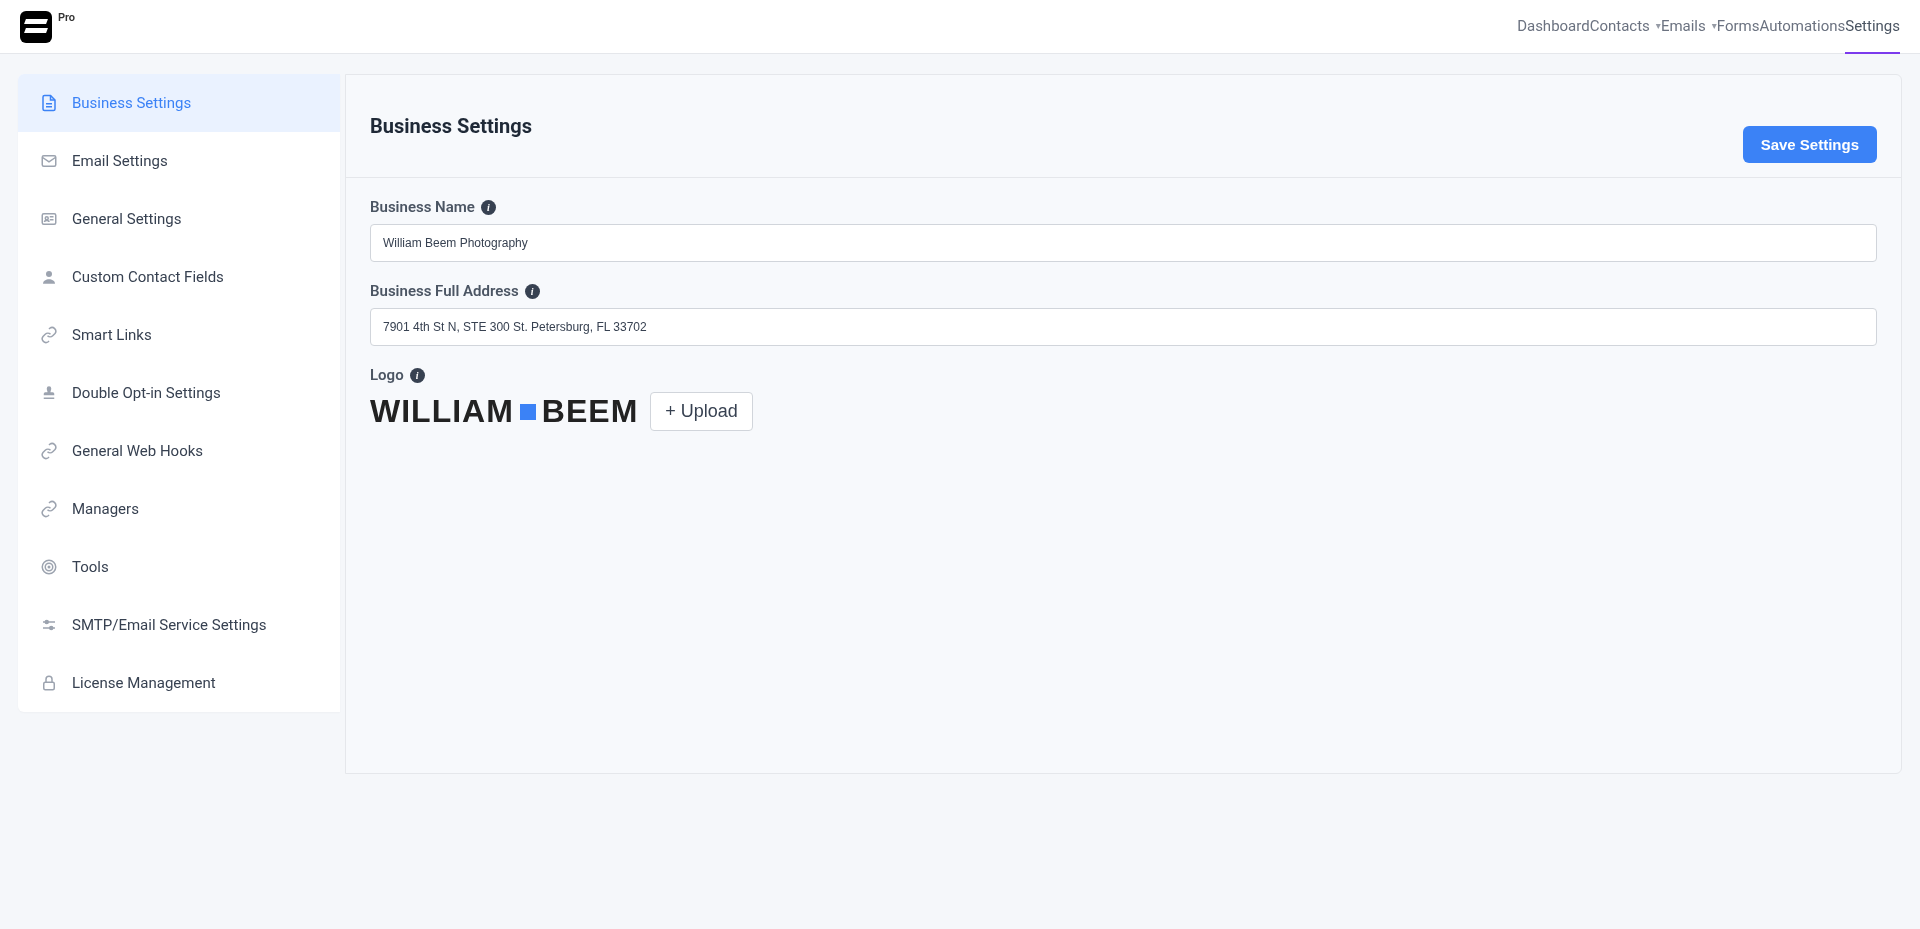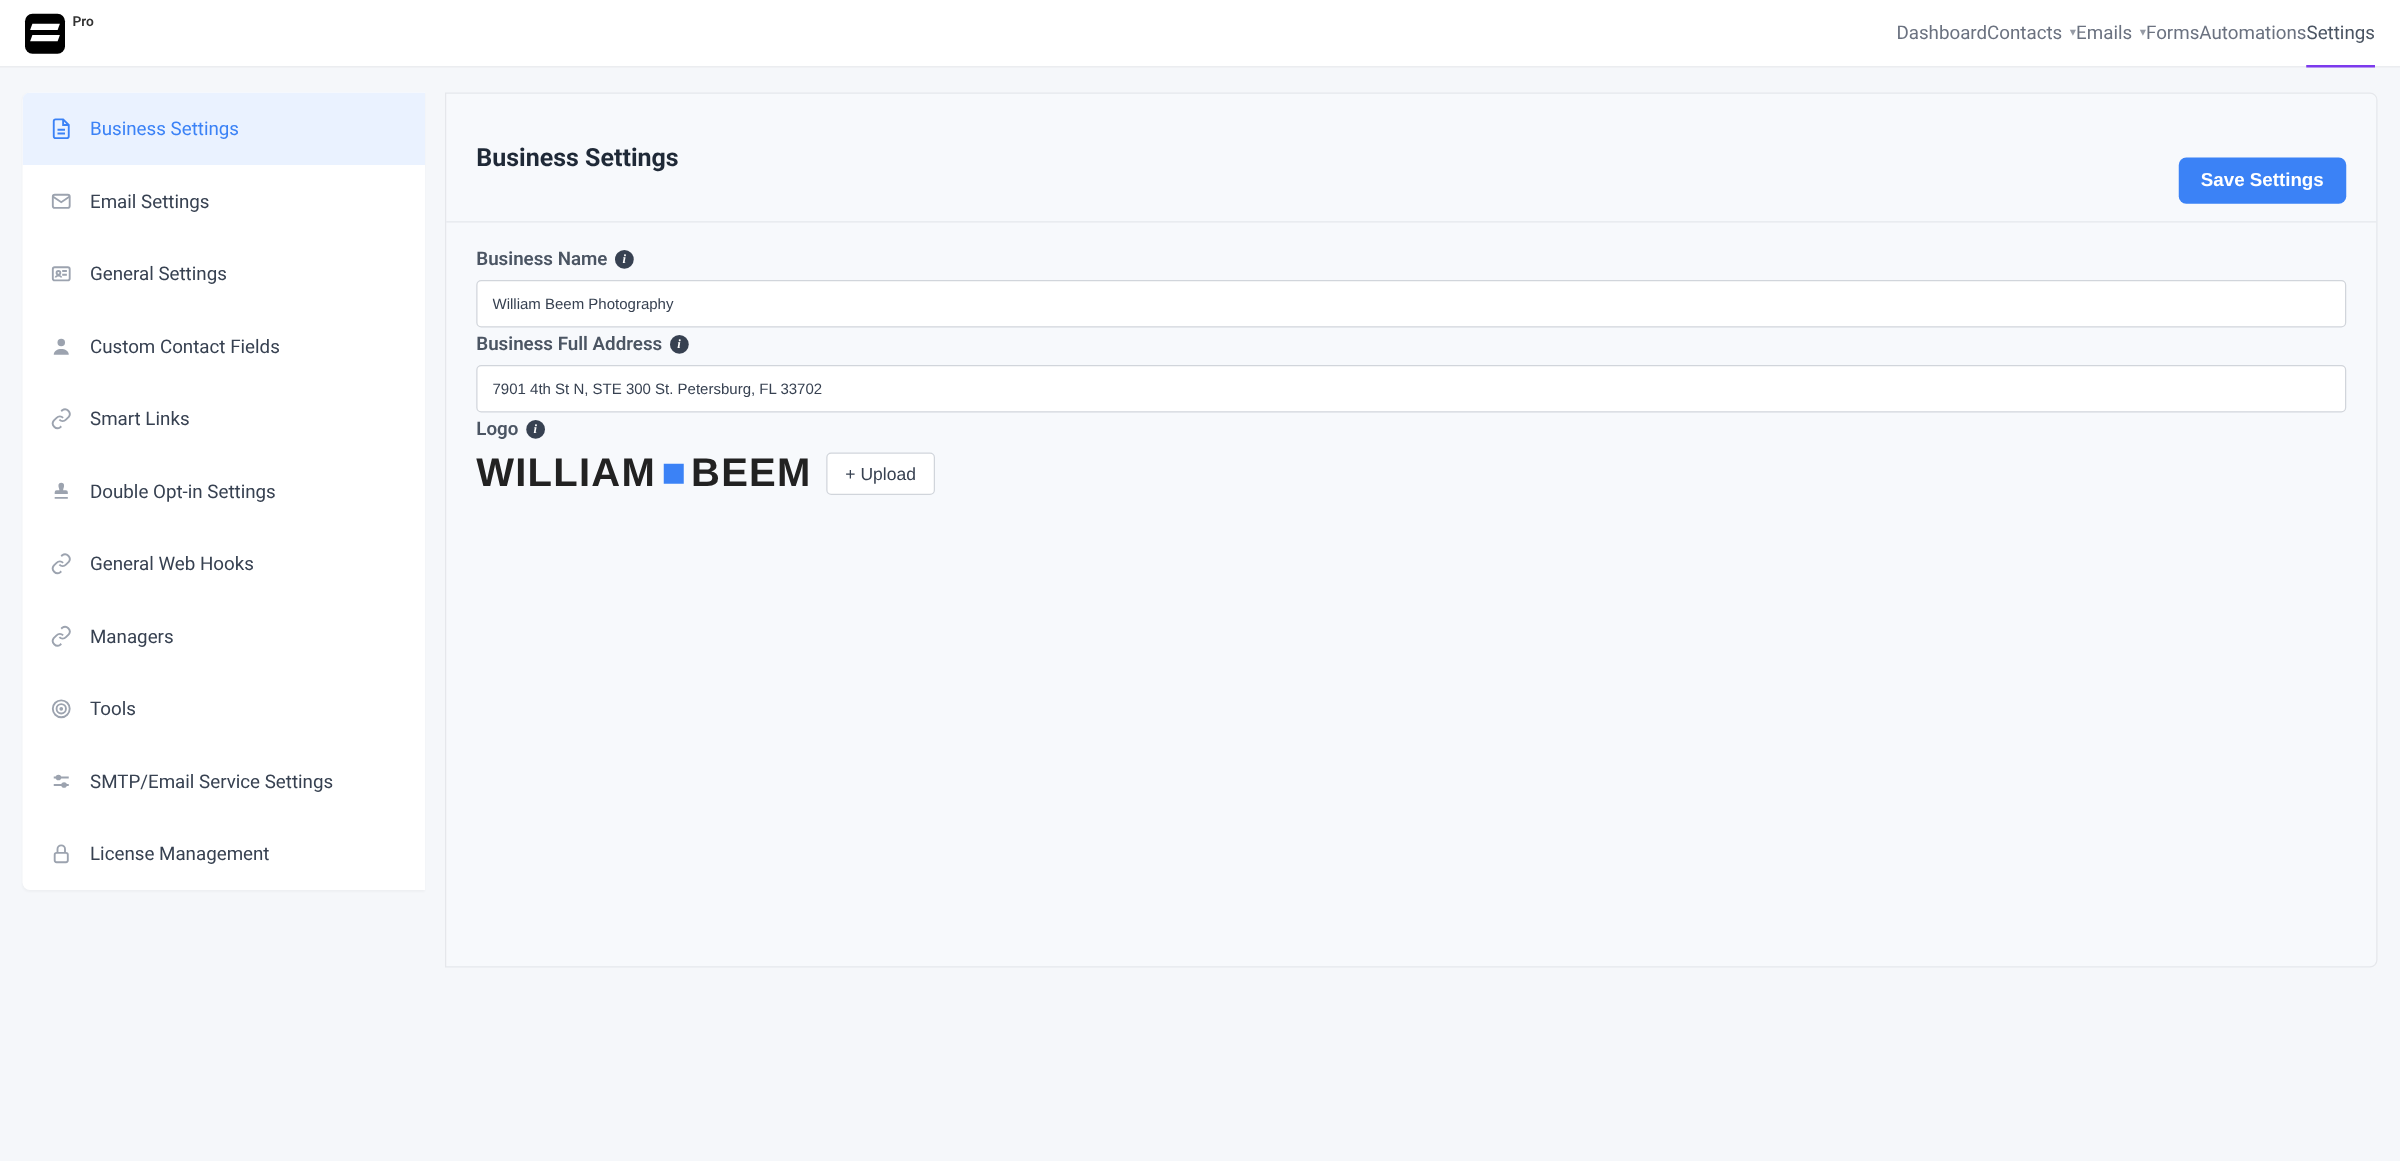--- a/index.html
+++ b/index.html
@@ -34,21 +34,21 @@
 .logo::after { top: 17px; }
 .pro { font-size: 11px; font-weight: 600; color: #333; }
 .nav { display: flex; align-items: center; }
 .nav-item {
   color: #6b7280; font-size: 15px; cursor: pointer;
   display: flex; align-items: center; gap: 6px;
   height: 54px; border-bottom: 2px solid transparent;
 }
 .nav-item.active { border-bottom-color: #7c3aed; color: #4b5563; }
 .chev { font-size: 10px; opacity: .7; }
-.main { display: flex; padding: 20px 18px; gap: 16px; align-items: flex-start; }
+.main { display: flex; padding: 20px 18px; gap: 5px; align-items: flex-start; }
 .sidebar {
   width: 322px; background: #fff; border-radius: 6px 0 0 6px;
   box-shadow: 0 1px 2px rgba(0,0,0,.03);
   overflow: hidden;
 }
 .side-item {
   display: flex; align-items: center; gap: 14px;
   padding: 20px 22px;
   cursor: pointer; color: #374151; font-size: 15px;
 }
@@ -63,21 +63,21 @@
 .content-header {
   display: flex; justify-content: space-between; align-items: center;
   padding: 14px 24px; border-bottom: 1px solid #e5e7eb;
 }
 .content-header h1 { font-size: 20px; font-weight: 700; color: #1f2937; }
 .save-btn {
   background: #3b82f6; color: #fff; border: none; border-radius: 6px;
   padding: 10px 18px; font-size: 15px; font-weight: 600; cursor: pointer; margin-top: 37px;
 }
 .form-area { padding: 20px 24px; }
-.field { margin-bottom: 4px; }
+.field { margin-bottom: 20px; }
 .field-label {
   display: flex; align-items: center; gap: 6px;
   color: #4b5563; font-weight: 600; font-size: 15px; margin-bottom: 8px;
 }
 .info-icon {
   display: inline-flex; align-items: center; justify-content: center;
   width: 15px; height: 15px; background: #374151; color: #fff;
   border-radius: 50%; font-size: 10px; font-style: italic; font-weight: bold;
   font-family: Georgia, serif;
 }
@@ -87,21 +87,21 @@
   color: #374151;
 }
 .logo-row { display: flex; align-items: center; gap: 12px; }
 .logo-preview {
   display: flex; align-items: center; font-size: 32px; font-weight: 800;
   letter-spacing: 1px; color: #222; font-family: Arial, sans-serif;
 }
 .logo-dot { width: 16px; height: 16px; background: #3b82f6; margin: 0 6px; }
 .upload-btn {
   background: #fff; border: 1px solid #d1d5db; border-radius: 4px;
-  padding: 8px 14px; font-size: 14px; cursor: pointer; color: #374151;
+  padding: 8px 14px; font-size: 18px; cursor: pointer; color: #374151;
 }
 svg { width: 100%; height: 100%; }
 </style>
 </head>
 <body>
 
 <div class="topbar">
   <div class="brand">
     <div class="logo"></div>
     <span class="pro">Pro</span>

